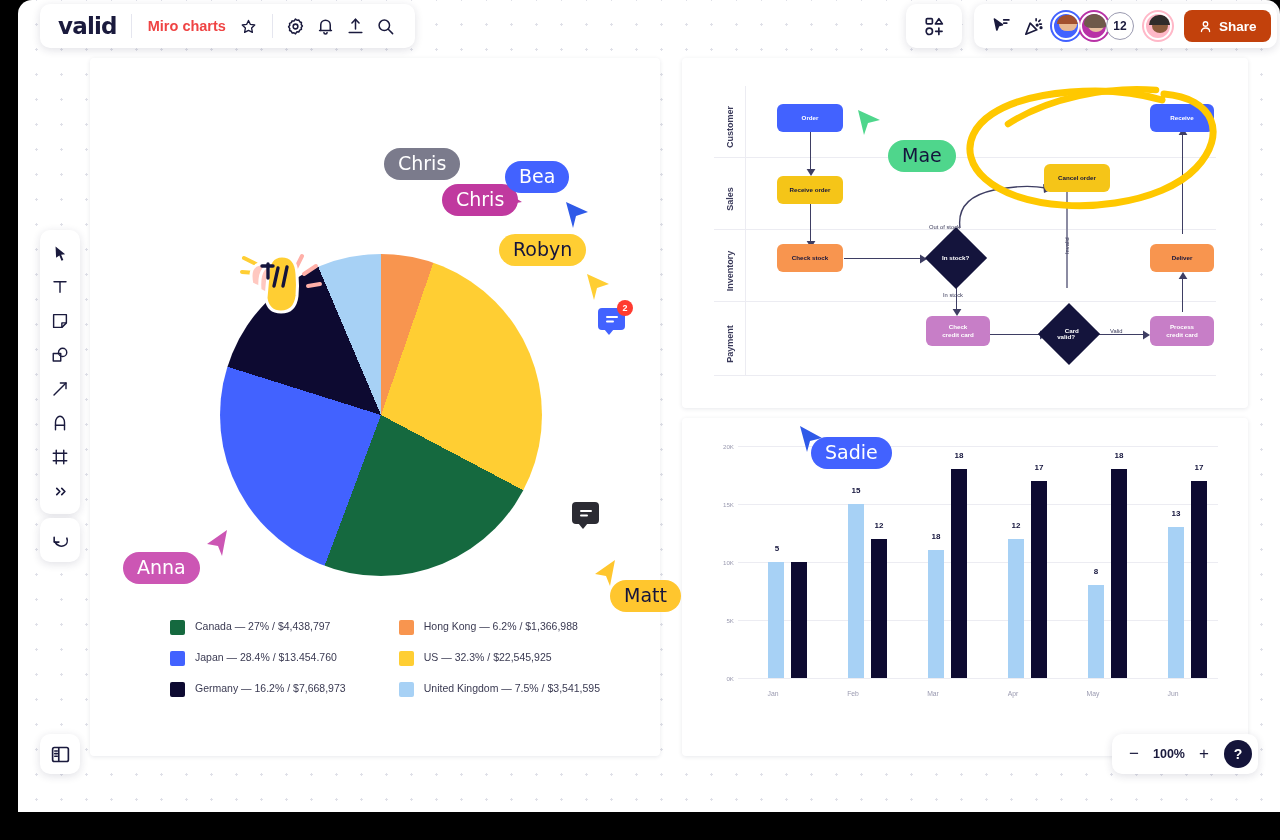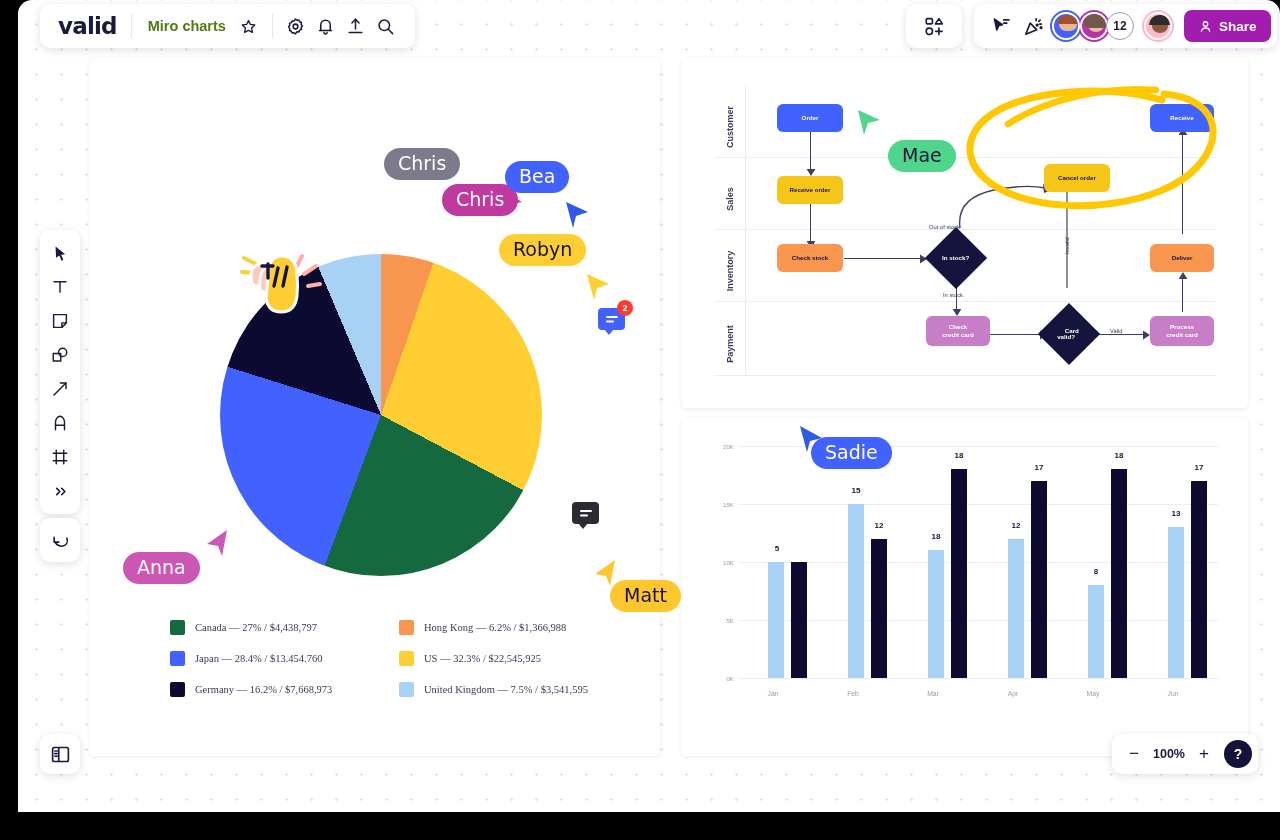--- a/index.html
+++ b/index.html
@@ -41,21 +41,21 @@
     height: 44px;
   }
   #left-bar { left: 22px; top: 4px; padding: 0 14px; gap: 0; }
   .miro-logo {
     font-family: "DejaVu Sans", sans-serif;
     font-size: 23px; font-weight: 700; color: #1a1a3d;
     letter-spacing: -0.8px; padding: 0 14px 0 4px;
   }
   .divider { width: 1px; height: 24px; background: #e5e6ef; }
   .board-title {
-    font-size: 14.5px; font-weight: 700; color: #4d7c0f;
+    font-size: 14.5px; font-weight: 700; color: #ef4444;
     padding: 0 8px 0 16px; white-space: nowrap;
   }
   .ic { display: inline-flex; align-items: center; justify-content: center;
         width: 30px; height: 30px; color: #1a1a3d; cursor: pointer; }
   .ic svg { display: block; }
   #mid-right-bar { left: 888px; top: 4px; width: 56px; justify-content: center; }
   #right-bar { left: 956px; top: 4px; padding: 0 6px 0 12px; gap: 2px; }
   .avatar {
     width: 28px; height: 28px; border-radius: 50%;
     border: 2px solid #fff; position: relative; overflow: hidden;
@@ -83,21 +83,21 @@
                border-radius:11px 11px 0 0; background:#2f2b2a; }
   .count-circle {
     width: 28px; height: 28px; border-radius: 50%;
     border: 1.6px solid #9a9ab0; background: #fff;
     display: inline-flex; align-items: center; justify-content: center;
     font-size: 12px; font-weight: 700; color: #1a1a3d;
     margin-left: -6px; position: relative; z-index: 1;
   }
   .share-btn {
     display: inline-flex; align-items: center; gap: 6px;
-    background: #a21caf; color: #fff;
+    background: #c2410c; color: #fff;
     border-radius: 8px; height: 32px; padding: 0 14px;
     font-size: 13.5px; font-weight: 700; cursor: pointer; margin-left: 8px;
   }
   
   #toolbar {
     position: absolute; left: 22px; top: 230px;
     width: 40px; background: #fff; border-radius: 10px;
     box-shadow: 0 2px 8px rgba(32,36,72,.14);
     padding: 8px 0; display: flex; flex-direction: column;
     align-items: center; gap: 4px; z-index: 55;
@@ -145,21 +145,21 @@
     color: #14143c; letter-spacing: -0.8px;
   }
   #pie {
     position: absolute; left: 130px; top: 196px;
     width: 322px; height: 322px; border-radius: 50%;
   }
   .legend {
     position: absolute; left: 80px; top: 562px; width: 430px;
     display: grid; grid-template-columns: 1fr 1fr; gap: 16px 28px;
   }
-  .leg-item { display: flex; align-items: center; gap: 10px; font-family: Liberation Serif, serif; }
+  .leg-item { display: flex; align-items: flex-start; gap: 10px; }
   .leg-sw { width: 15px; height: 15px; border-radius: 2px; flex: none; }
   .leg-tx { font-size: 10.5px; color: #3a3a52; white-space: nowrap; }
   
   .cursor-label {
     position: absolute; border-radius: 16px; padding: 4px 14px 6px;
     font-size: 19px; font-weight: 400; white-space: nowrap;
     font-family: "DejaVu Sans", sans-serif; z-index: 30;
   }
   .cur-arrow { position: absolute; z-index: 29; }
   

